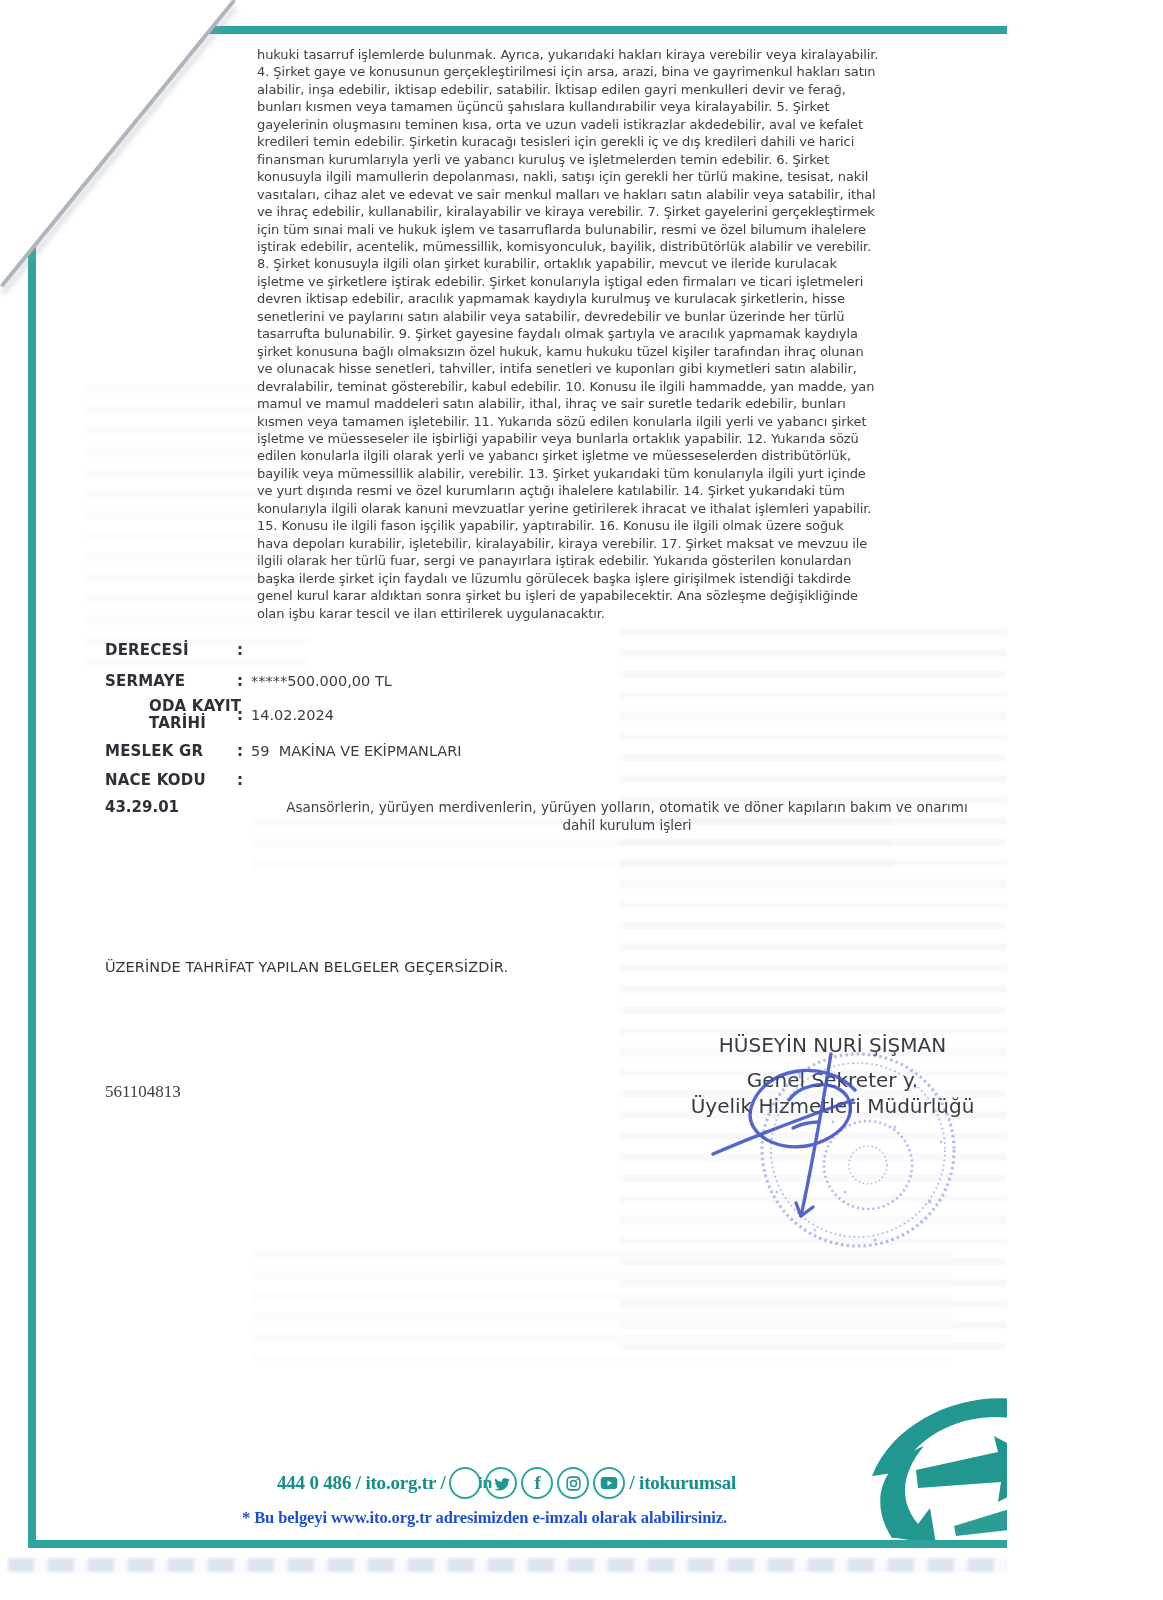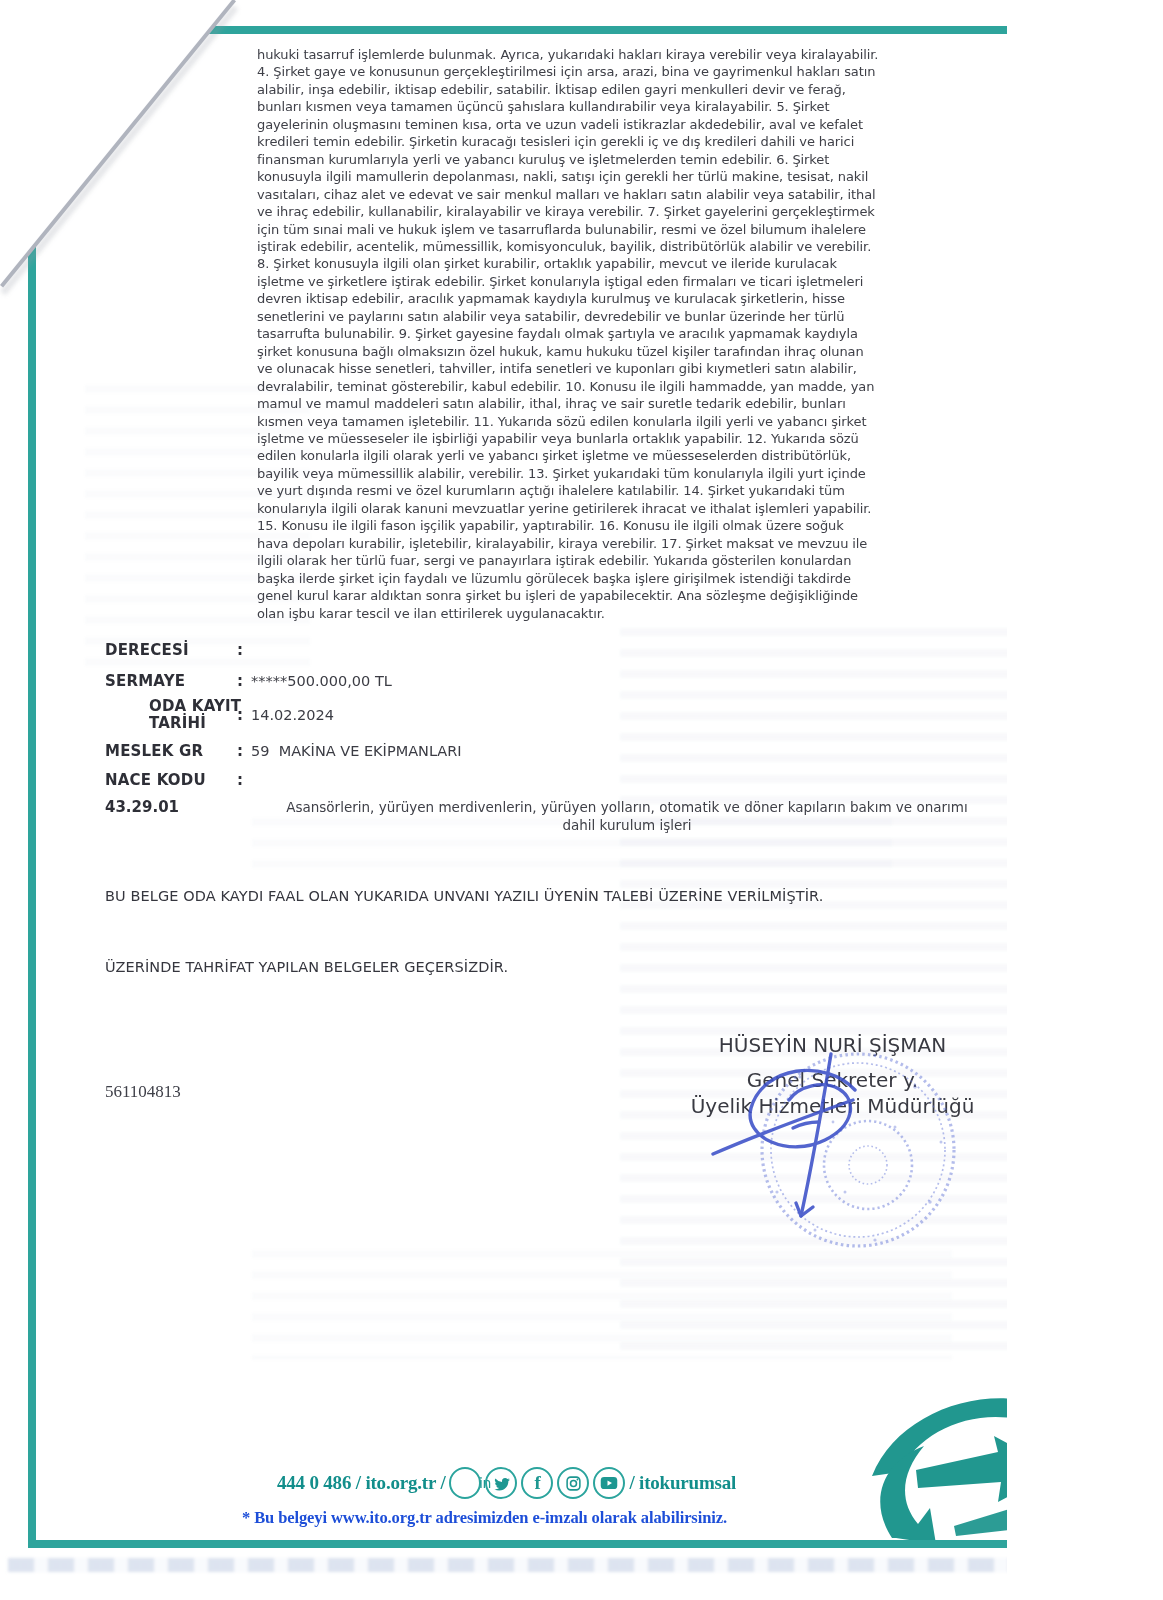--- a/index.html
+++ b/index.html
@@ -36,21 +36,21 @@
   .bottomband{position:absolute;left:8px;top:1558px;width:1150px;height:14px;filter:blur(1.5px);
          background:repeating-linear-gradient(90deg,rgba(165,182,214,.38) 0 26px,rgba(220,228,242,.2) 26px 40px);}
   .paperedge{position:absolute;left:1132px;top:0;width:2px;height:1600px;background:rgba(190,193,201,.55);}
   .paperout{position:absolute;left:1134px;top:0;width:29px;height:1600px;background:#fafafb;}
   
   .footline{position:absolute;left:277px;top:1467px;display:flex;align-items:center;gap:4px;
             font-family:"Liberation Serif",serif;font-weight:700;font-size:19px;letter-spacing:-.2px;color:#128e8b;}
   .soc{width:32px;height:32px;border:2px solid #2ba49d;border-radius:50%;box-sizing:border-box;
        display:flex;align-items:center;justify-content:center;color:#1d9791;flex:0 0 auto;}
   .soc svg{display:block;}
-  .soc-in{font-family:"DejaVu Sans",sans-serif;font-weight:400;font-size:14px;letter-spacing:-.5px;margin-left:39px;}
+  .soc-in{font-family:"DejaVu Sans",sans-serif;font-weight:700;font-size:14px;letter-spacing:-.5px;margin-left:39px;}
   .soc-f{font-family:"Liberation Serif",serif;font-weight:700;font-size:19px;}
   .footnote{position:absolute;left:242px;top:1508px;font-family:"Liberation Serif",serif;
             font-weight:700;font-size:16.5px;letter-spacing:-.1px;color:#1d4ed8;}
 </style>
 </head>
 <body>
 
 <div class="page">
 
   <div class="ghost" style="left:620px;top:628px;width:435px;height:725px;"></div>
@@ -119,21 +119,20 @@
     <span class="flabel">NACE KODU</span>
     <span class="fcolon">:</span>
     <span class="fval"></span>
   </div>
 
   <div class="abs" style="left:0;top:798px;width:1000px;height:40px;text-align:center;">
     <span class="ncode">43.29.01</span>
     <span class="ndesc" style="left:273px;">Asansörlerin, yürüyen merdivenlerin, yürüyen yolların, otomatik ve döner kapıların bakım ve onarımı dahil kurulum işleri</span>
   </div>
 
-  <div class="statement" style="top:888px;">BU BELGE ODA KAYDI FAAL OLAN YUKARIDA UNVANI YAZILI ÜYENİN TALEBİ ÜZERİNE VERİLMİŞTİR.</div>
   <div class="statement" style="top:959px;">ÜZERİNDE TAHRİFAT YAPILAN BELGELER GEÇERSİZDİR.</div>
 
   <div class="refnum">561104813</div>
 
   <div class="sig" style="top:1033px;">HÜSEYİN NURİ ŞİŞMAN</div>
   <div class="sig" style="top:1068px;">Genel Sekreter y.</div>
   <div class="sig" style="top:1094px;">Üyelik Hizmetleri Müdürlüğü</div>
 
   <svg class="abs" style="left:705px;top:1032px;" width="280" height="240" viewBox="0 0 280 240">
     <g stroke="#6b7cd8" fill="none" opacity="0.5">

